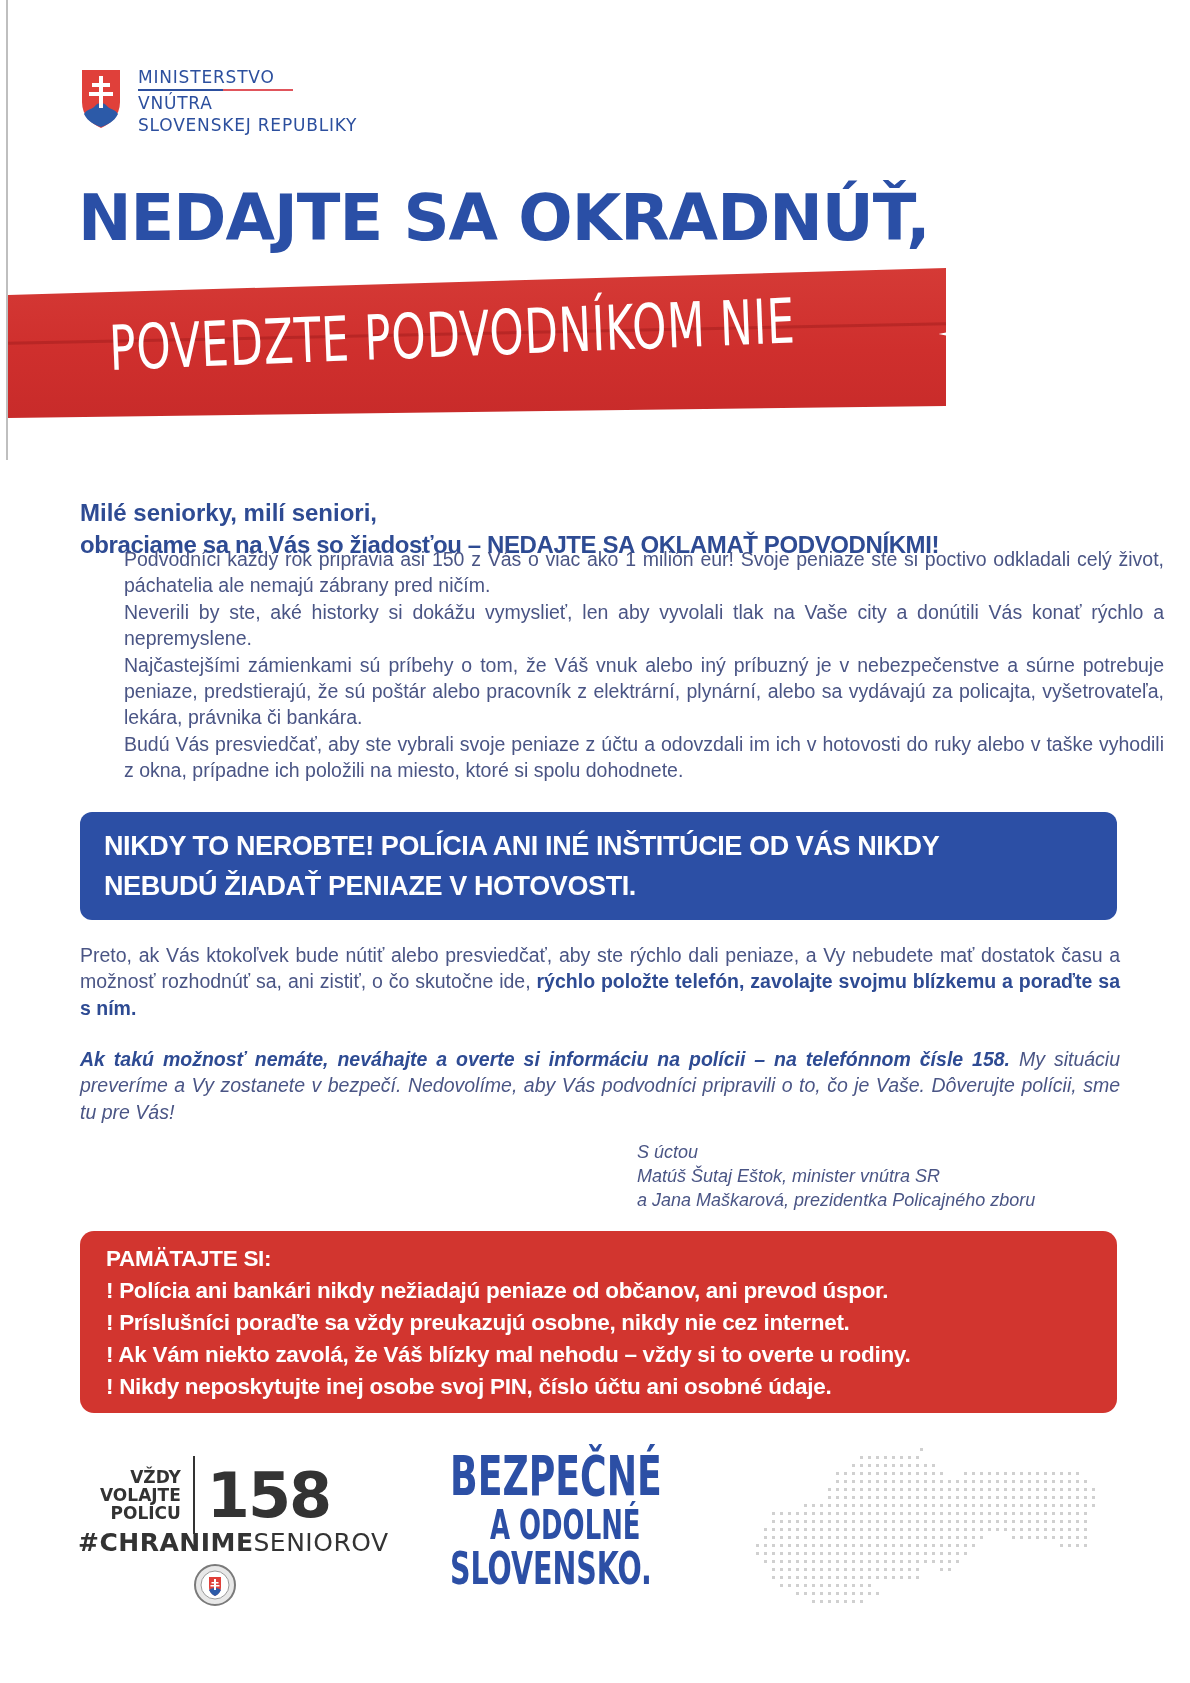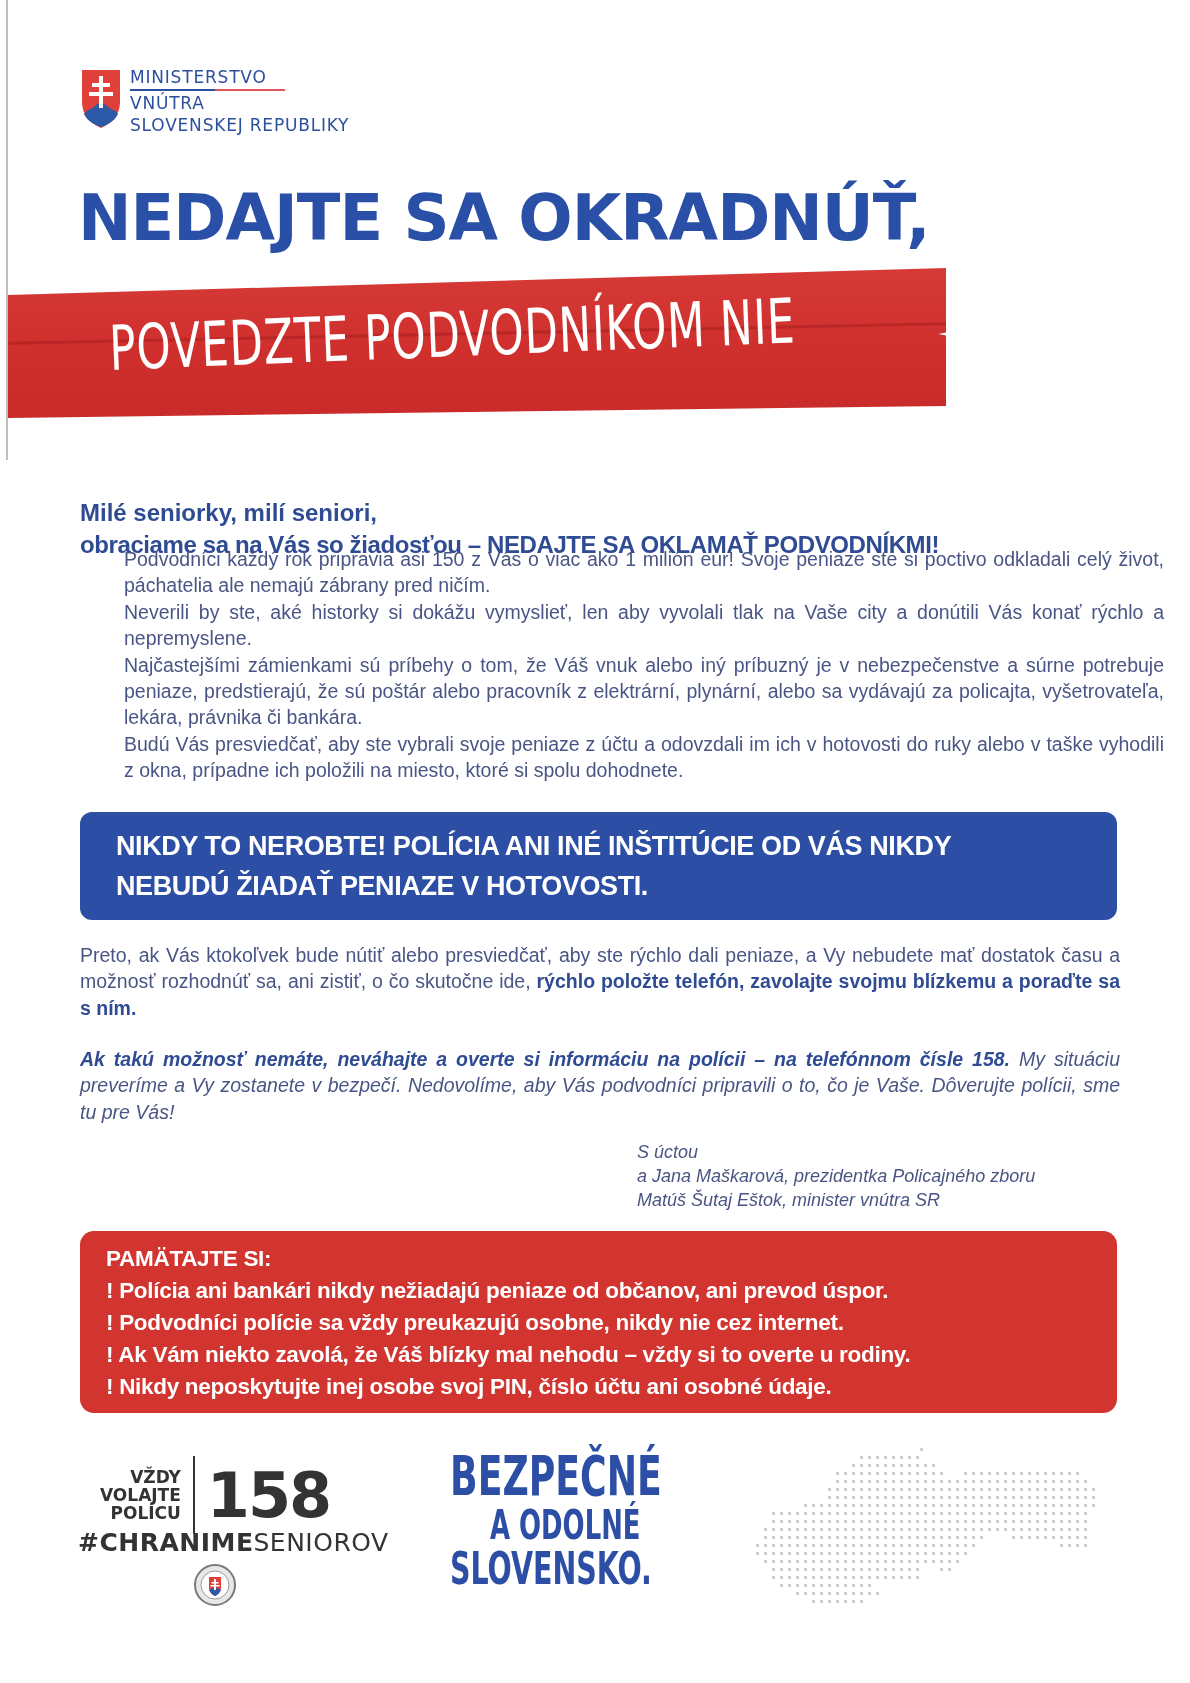--- a/index.html
+++ b/index.html
@@ -4,21 +4,21 @@
 <style>
   * { box-sizing: border-box; margin: 0; padding: 0; }
   html, body { width: 1190px; height: 1683px; background: #ffffff; overflow: hidden; }
   body { position: relative; font-family: "Liberation Sans", sans-serif; color: #3f4a7a; }
 
   .scan-edge { position: absolute; left: 6px; top: 0; width: 2px; height: 460px; background: #8a8a8a; opacity: 0.55; }
 
   
   .logo { position: absolute; left: 80px; top: 66px; display: flex; align-items: flex-start; }
   .crest { width: 42px; height: 62px; margin-top: 2px; }
-  .logo-text { margin-left: 8px; font-family: "DejaVu Sans", sans-serif; color: #2c4f9e; font-size: 17px; line-height: 22px; letter-spacing: 0.8px; }
+  .logo-text { margin-left: 16px; font-family: "DejaVu Sans", sans-serif; color: #2c4f9e; font-size: 17px; line-height: 22px; letter-spacing: 0.8px; }
   .logo-line1 { position: relative; padding-bottom: 4px; }
   .logo-line1::after { content: ""; position: absolute; left: 0; bottom: 1px; width: 155px; height: 2px;
     background: linear-gradient(90deg, #2c4f9e 0 55%, #e0555c 55% 100%); }
 
   
   .headline { position: absolute; left: 78px; top: 178px; font-family: "DejaVu Sans", sans-serif; font-weight: bold;
     font-size: 64px; color: #2a4fa6; letter-spacing: -1px; line-height: 80px; white-space: nowrap; }
 
   
   .tape { position: absolute; left: 8px; top: 268px; width: 938px; height: 150px;
@@ -31,21 +31,21 @@
     white-space: nowrap; font-weight: normal; }
 
   
   .greeting { position: absolute; left: 80px; top: 474px; width: 1040px; font-weight: bold; color: #2e4b93; font-size: 24px; line-height: 32px; margin-top: 23px; }
   .greeting .g2 { letter-spacing: -0.4px; }
   .body-text { position: absolute; left: 80px; top: 546px; width: 1040px; font-size: 19.5px; line-height: 26.4px; color: #4a5585; text-align: justify; margin-left: 44px; }
   .body-text p { margin: 0; }
 
   
   .bluebox { position: absolute; left: 80px; top: 812px; width: 1037px; height: 108px; background: #2c4fa5; border-radius: 12px;
-    padding: 14px 36px; color: #ffffff; font-weight: bold; font-size: 27px; line-height: 40px; letter-spacing: -0.4px; }
+    padding: 14px 24px; color: #ffffff; font-weight: bold; font-size: 27px; line-height: 40px; letter-spacing: -0.4px; }
 
   .para2 { position: absolute; left: 80px; top: 942px; width: 1040px; font-size: 19.5px; line-height: 26.4px; color: #4a5585; text-align: justify; }
   .para2 b { color: #2e4b93; }
   .para3 { position: absolute; left: 80px; top: 1046px; width: 1040px; font-size: 19.5px; line-height: 26.4px; color: #4a5585; text-align: justify; font-style: italic; }
   .para3 b { color: #2e4b93; }
 
   .signature { position: absolute; left: 637px; top: 1140px; font-style: italic; font-size: 18px; line-height: 24px; color: #4a5585; }
 
   
   .redbox { position: absolute; left: 80px; top: 1231px; width: 1037px; height: 182px; background: #d2352f; border-radius: 14px;
@@ -112,28 +112,28 @@
 <div class="para2">
   <span>Preto, ak Vás ktokoľvek bude nútiť alebo presviedčať, aby ste rýchlo dali peniaze, a Vy nebudete mať dostatok času a možnosť rozhodnúť sa, ani zistiť, o čo skutočne ide, </span><b>rýchlo položte telefón, zavolajte svojmu blízkemu a poraďte sa s ním.</b>
 </div>
 
 <div class="para3">
   <b>Ak takú možnosť nemáte, neváhajte a overte si informáciu na polícii – na telefónnom čísle 158.</b><span> My situáciu preveríme a Vy zostanete v bezpečí. Nedovolíme, aby Vás podvodníci pripravili o to, čo je Vaše. Dôverujte polícii, sme tu pre Vás!</span>
 </div>
 
 <div class="signature">
   <div>S úctou</div>
+  <div>Matúš Šutaj Eštok, minister vnútra SR</div>
   <div>a Jana Maškarová, prezidentka Policajného zboru</div>
-  <div>Matúš Šutaj Eštok, minister vnútra SR</div>
 </div>
 
 <div class="redbox">
   <div>PAMÄTAJTE SI:</div>
   <div>! Polícia ani bankári nikdy nežiadajú peniaze od občanov, ani prevod úspor.</div>
-  <div>! Podvodníci polície sa vždy preukazujú osobne, nikdy nie cez internet.</div>
+  <div>! Príslušníci poraďte sa vždy preukazujú osobne, nikdy nie cez internet.</div>
   <div>! Ak Vám niekto zavolá, že Váš blízky mal nehodu – vždy si to overte u rodiny.</div>
   <div>! Nikdy neposkytujte inej osobe svoj PIN, číslo účtu ani osobné údaje.</div>
 </div>
 
 <div class="call-block">
   <div class="call-words">
     <div>VŽDY</div>
     <div>VOLAJTE</div>
     <div>POLÍCU</div>
   </div>

